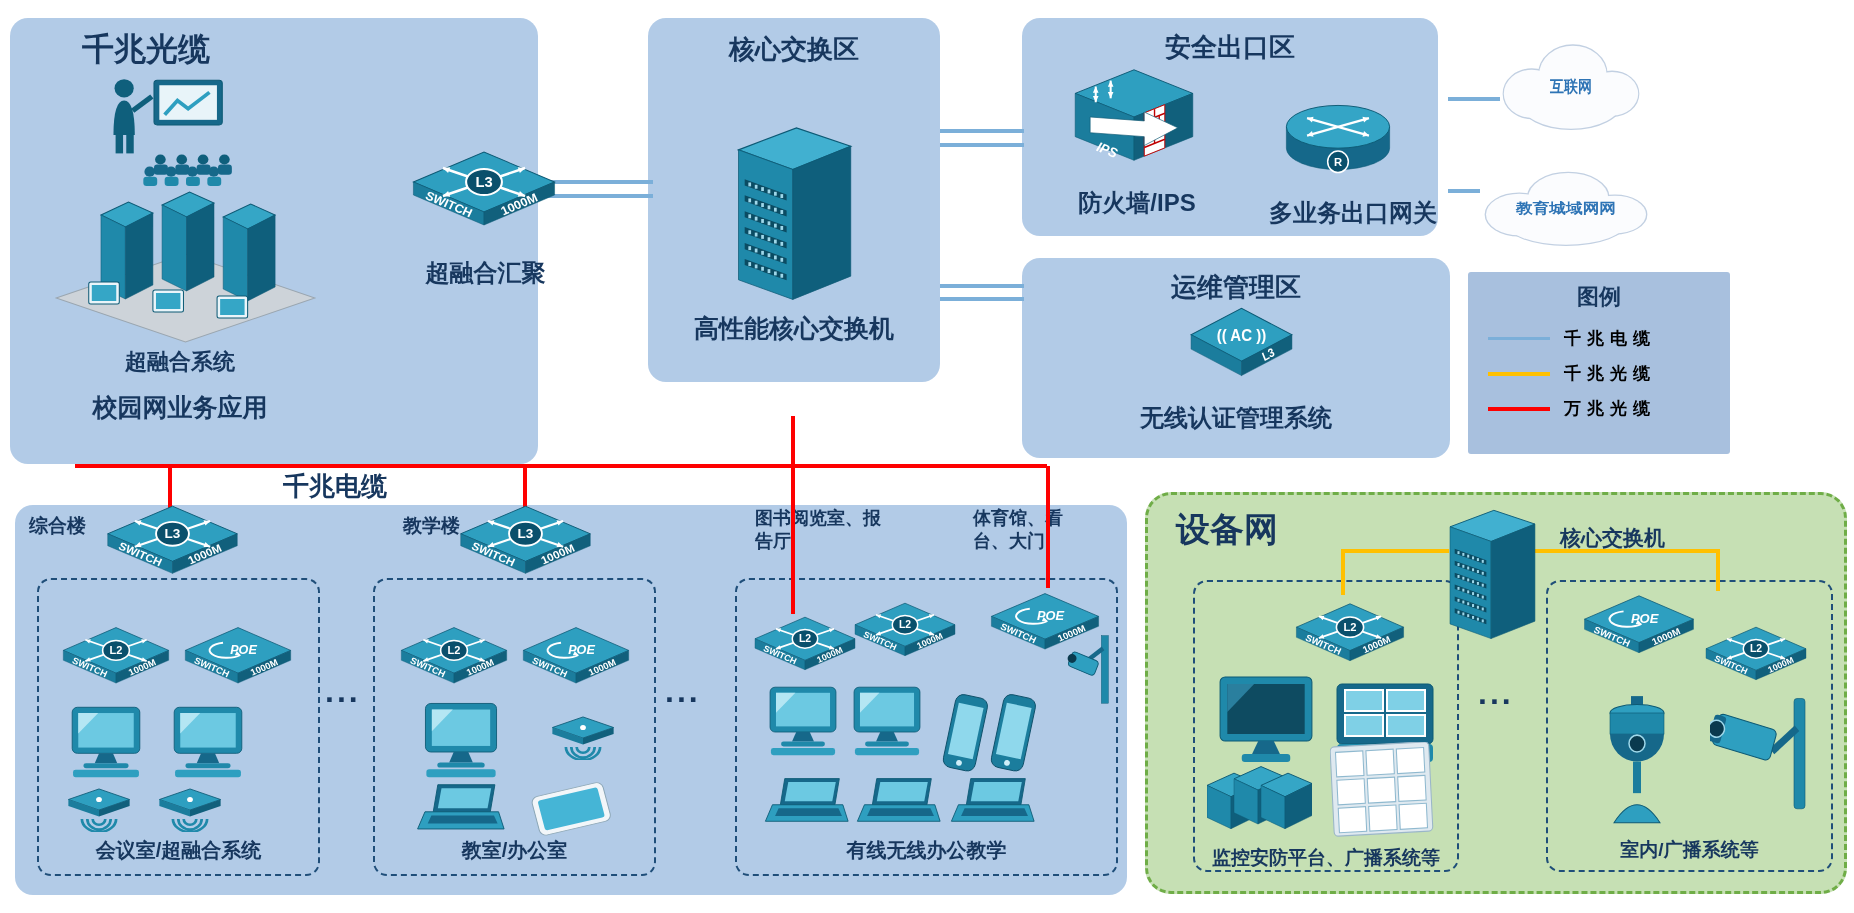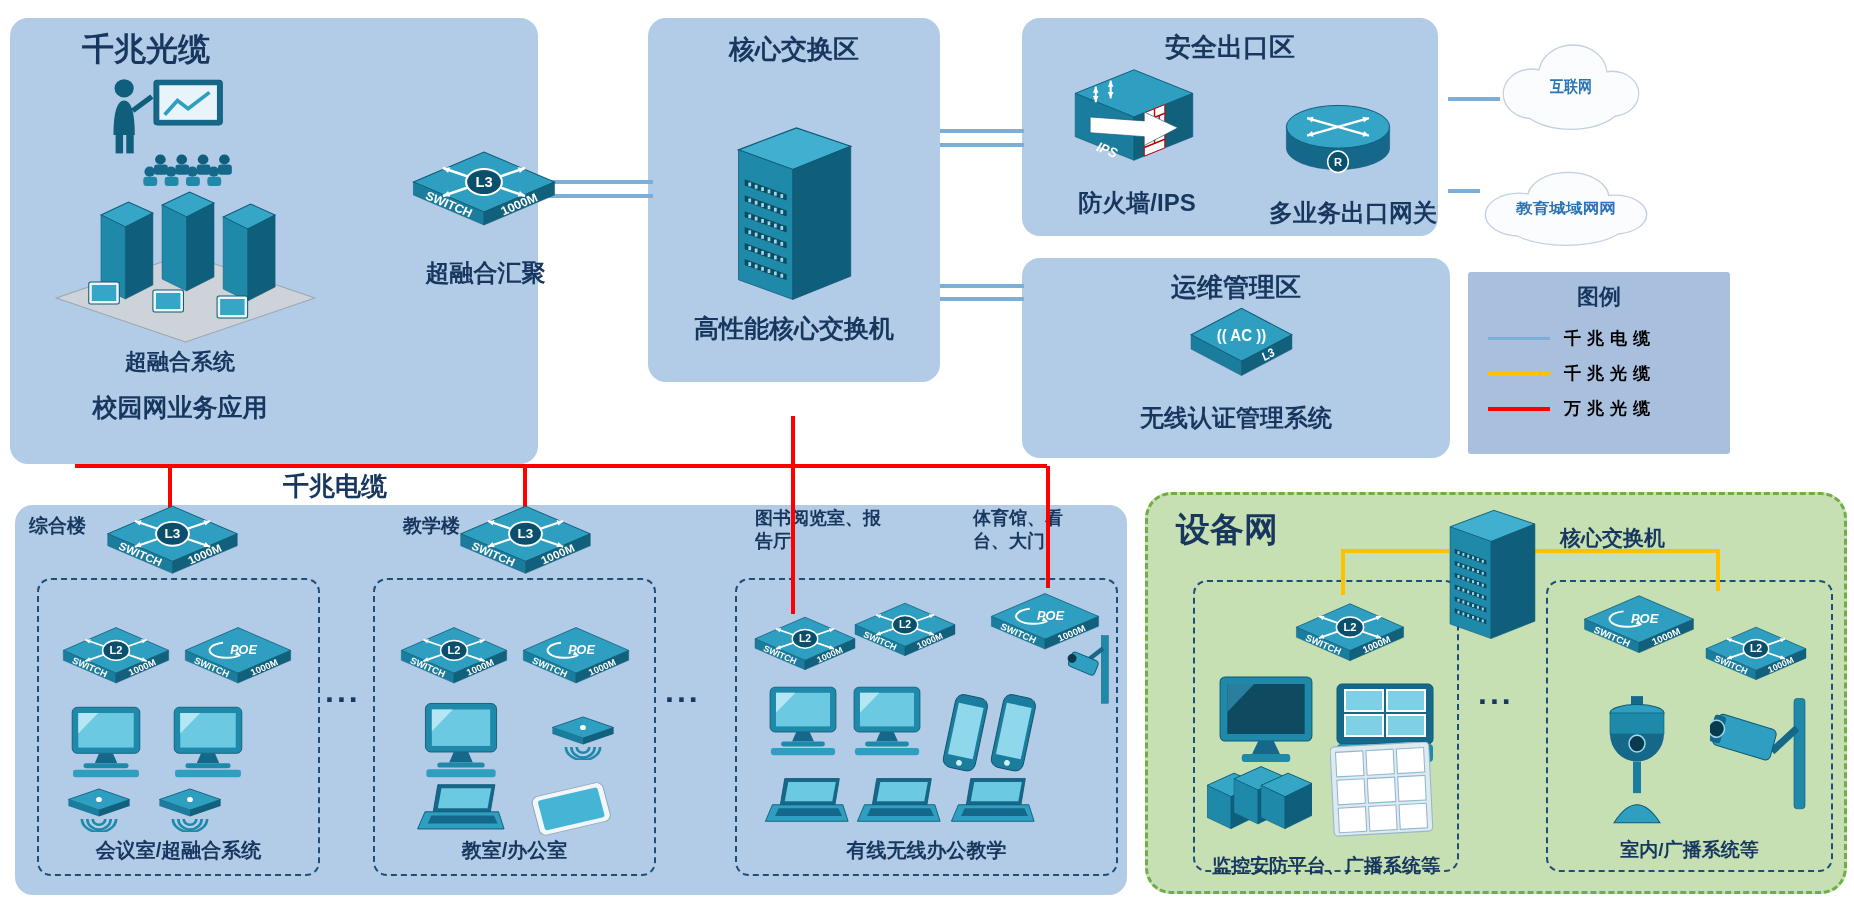--- a/index.html
+++ b/index.html
@@ -714,21 +714,21 @@
             <polygon points="0,27 24,39 24,73 0,61" fill="#1f89aa" stroke="#0d5a75" stroke-width="0.5"></polygon>
             <polygon points="24,39 51,25 51,59 24,73" fill="#0f5f7c" stroke="#0d5a75" stroke-width="0.5"></polygon>
             <polygon points="27,20 54,7 78,18 51,32" fill="#35a6c6" stroke="#0d5a75"></polygon>
             <polygon points="27,20 51,32 51,68 27,56" fill="#1f89aa" stroke="#0d5a75" stroke-width="0.5"></polygon>
             <polygon points="51,32 78,18 78,54 51,68" fill="#0f5f7c" stroke="#0d5a75" stroke-width="0.5"></polygon>
             <polygon points="54,27 81,14 105,25 78,39" fill="#35a6c6" stroke="#0d5a75"></polygon>
             <polygon points="54,27 78,39 78,73 54,61" fill="#1f89aa" stroke="#0d5a75" stroke-width="0.5"></polygon>
             <polygon points="78,39 105,25 105,59 78,73" fill="#0f5f7c" stroke="#0d5a75" stroke-width="0.5"></polygon>
           </svg>
         </div>
-      <div class="lbl" style="left:0;right:0;top:272px;font-size:19px">监控安防平台、广播系统等</div>
+      <div class="lbl" style="left:0;right:0;top:264px;font-size:19px">监控安防平台、广播系统等</div>
     </div>
 
     <div class="ellipsis" style="left:330px;top:180px">...</div>
 
     <div class="dashed" style="left:398px;top:85px;width:287px;height:292px">
       <div class="icon" style="left:30px;top:6px;width:122px;height:78px">
           <svg viewBox="0 0 150 100" preserveAspectRatio="none">
             <polygon points="8,40 75,10 142,40 75,70" fill="#2e9fc0" stroke="#0d5a75"></polygon>
             <polygon points="8,40 8,53 75,83 75,70" fill="#1b7d9d" stroke="#0d5a75" stroke-width="0.5"></polygon>
             <polygon points="142,40 142,53 75,83 75,70" fill="#11607c" stroke="#0d5a75" stroke-width="0.5"></polygon>

